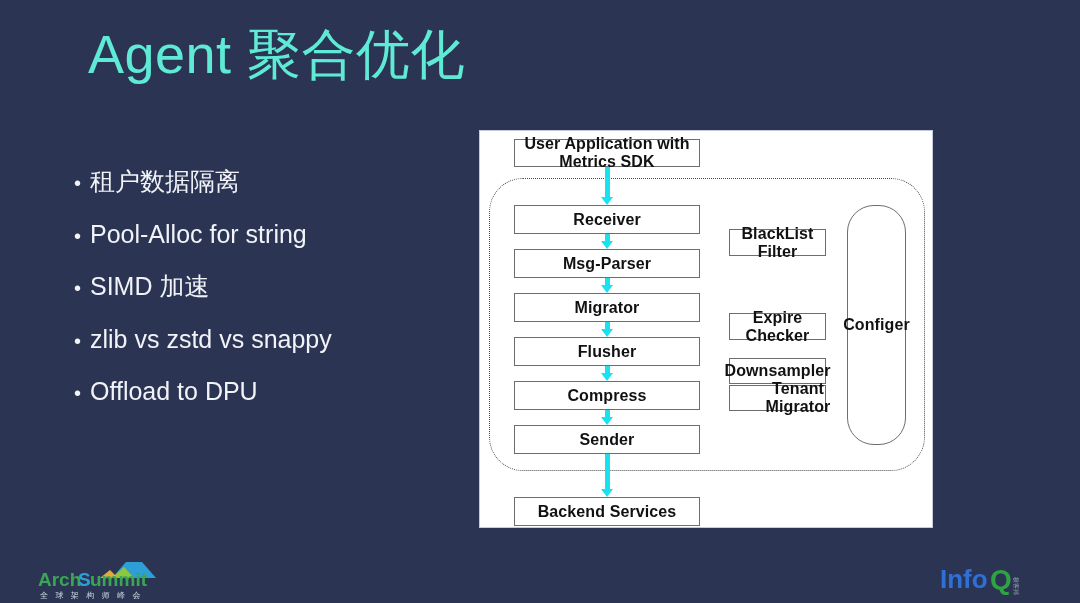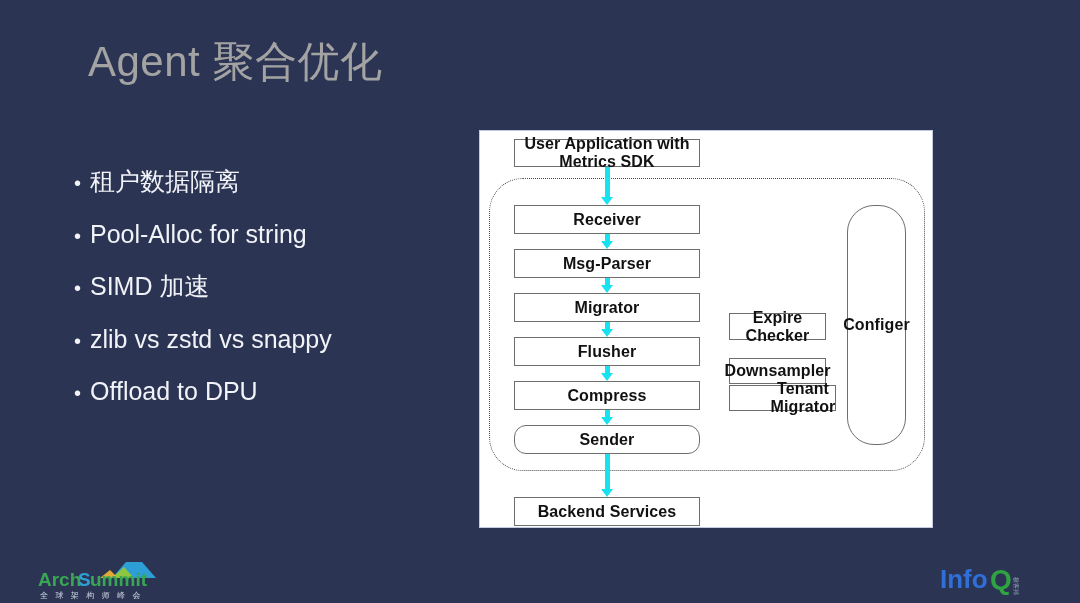--- a/index.html
+++ b/index.html
@@ -11,24 +11,24 @@
   }
   #slide {
     position: relative;
     width: 1080px; height: 603px;
     background: #2b3553;
   }
 
   
   #slide-title {
     position: absolute;
-    left: 88px; top: 38px;
-    font-size: 42px;
+    left: 88px; top: 23px;
+    font-size: 54px;
     font-weight: 400;
-    color: #a3a3a3;
+    color: #5eead4;
     letter-spacing: 0.5px;
     line-height: 1.15;
     white-space: nowrap;
   }
 
   
   #bullet-list {
     position: absolute;
     left: 74px; top: 168px;
     width: 380px;
@@ -181,32 +181,33 @@
       <div class="shaft" style="height:7px;"></div>
       <div class="head" style="top:7px;"></div>
     </div>
 
     <div class="dgm-box" style="left:34px; top:250px; width:186px; height:29px;">Compress</div>
     <div class="arrow" style="left:121px; top:279px; height:15px;">
       <div class="shaft" style="height:7px;"></div>
       <div class="head" style="top:7px;"></div>
     </div>
 
-    <div class="dgm-box" style="left:34px; top:294px; width:186px; height:29px;border-radius:12px;">Sender</div>
+    <div class="dgm-box" style="left:34px; top:294px; width:186px; height:29px;">Sender</div>
 
     <div class="arrow" style="left:121px; top:323px; height:43px;">
       <div class="shaft" style="height:35px;"></div>
       <div class="head" style="top:35px;"></div>
     </div>
 
     <div class="dgm-box" style="left:34px; top:366px; width:186px; height:29px;">Backend Services</div>
 
+    <div class="dgm-box" style="left:249px; top:98px; width:97px; height:27px;">BlackList Filter</div>
     <div class="dgm-box" style="left:249px; top:182px; width:97px; height:27px;">Expire Checker</div>
     <div class="dgm-box" style="left:249px; top:227px; width:97px; height:26px;">Downsampler</div>
-    <div class="dgm-box" style="left:249px; top:254px; width:107px; height:26px;padding-left:41px;">Tenant Migrator</div>
+    <div class="dgm-box" style="left:249px; top:254px; width:97px; height:26px;padding-left:41px;">Tenant Migrator</div>
 
     <div class="dgm-box" style="left:367px; top:74px; width:59px; height:240px;border-radius:27px;">Configer</div>
 
   </div>
 
   <div id="logo-infoq">
     <svg width="118" height="34" viewBox="0 0 118 34" xmlns="http://www.w3.org/2000/svg">
       <text x="0" y="25" font-family="Liberation Sans, sans-serif" font-size="26" font-weight="700" fill="#2f6fd8">Info</text>
       <text x="50" y="26" font-family="Liberation Sans, sans-serif" font-size="28" font-weight="700" fill="#2fa342">Q</text>
       <text x="74" y="14" font-family="Liberation Sans, sans-serif" font-size="6" fill="#9aa3bb" transform="rotate(90 74 14)">极客邦</text>

